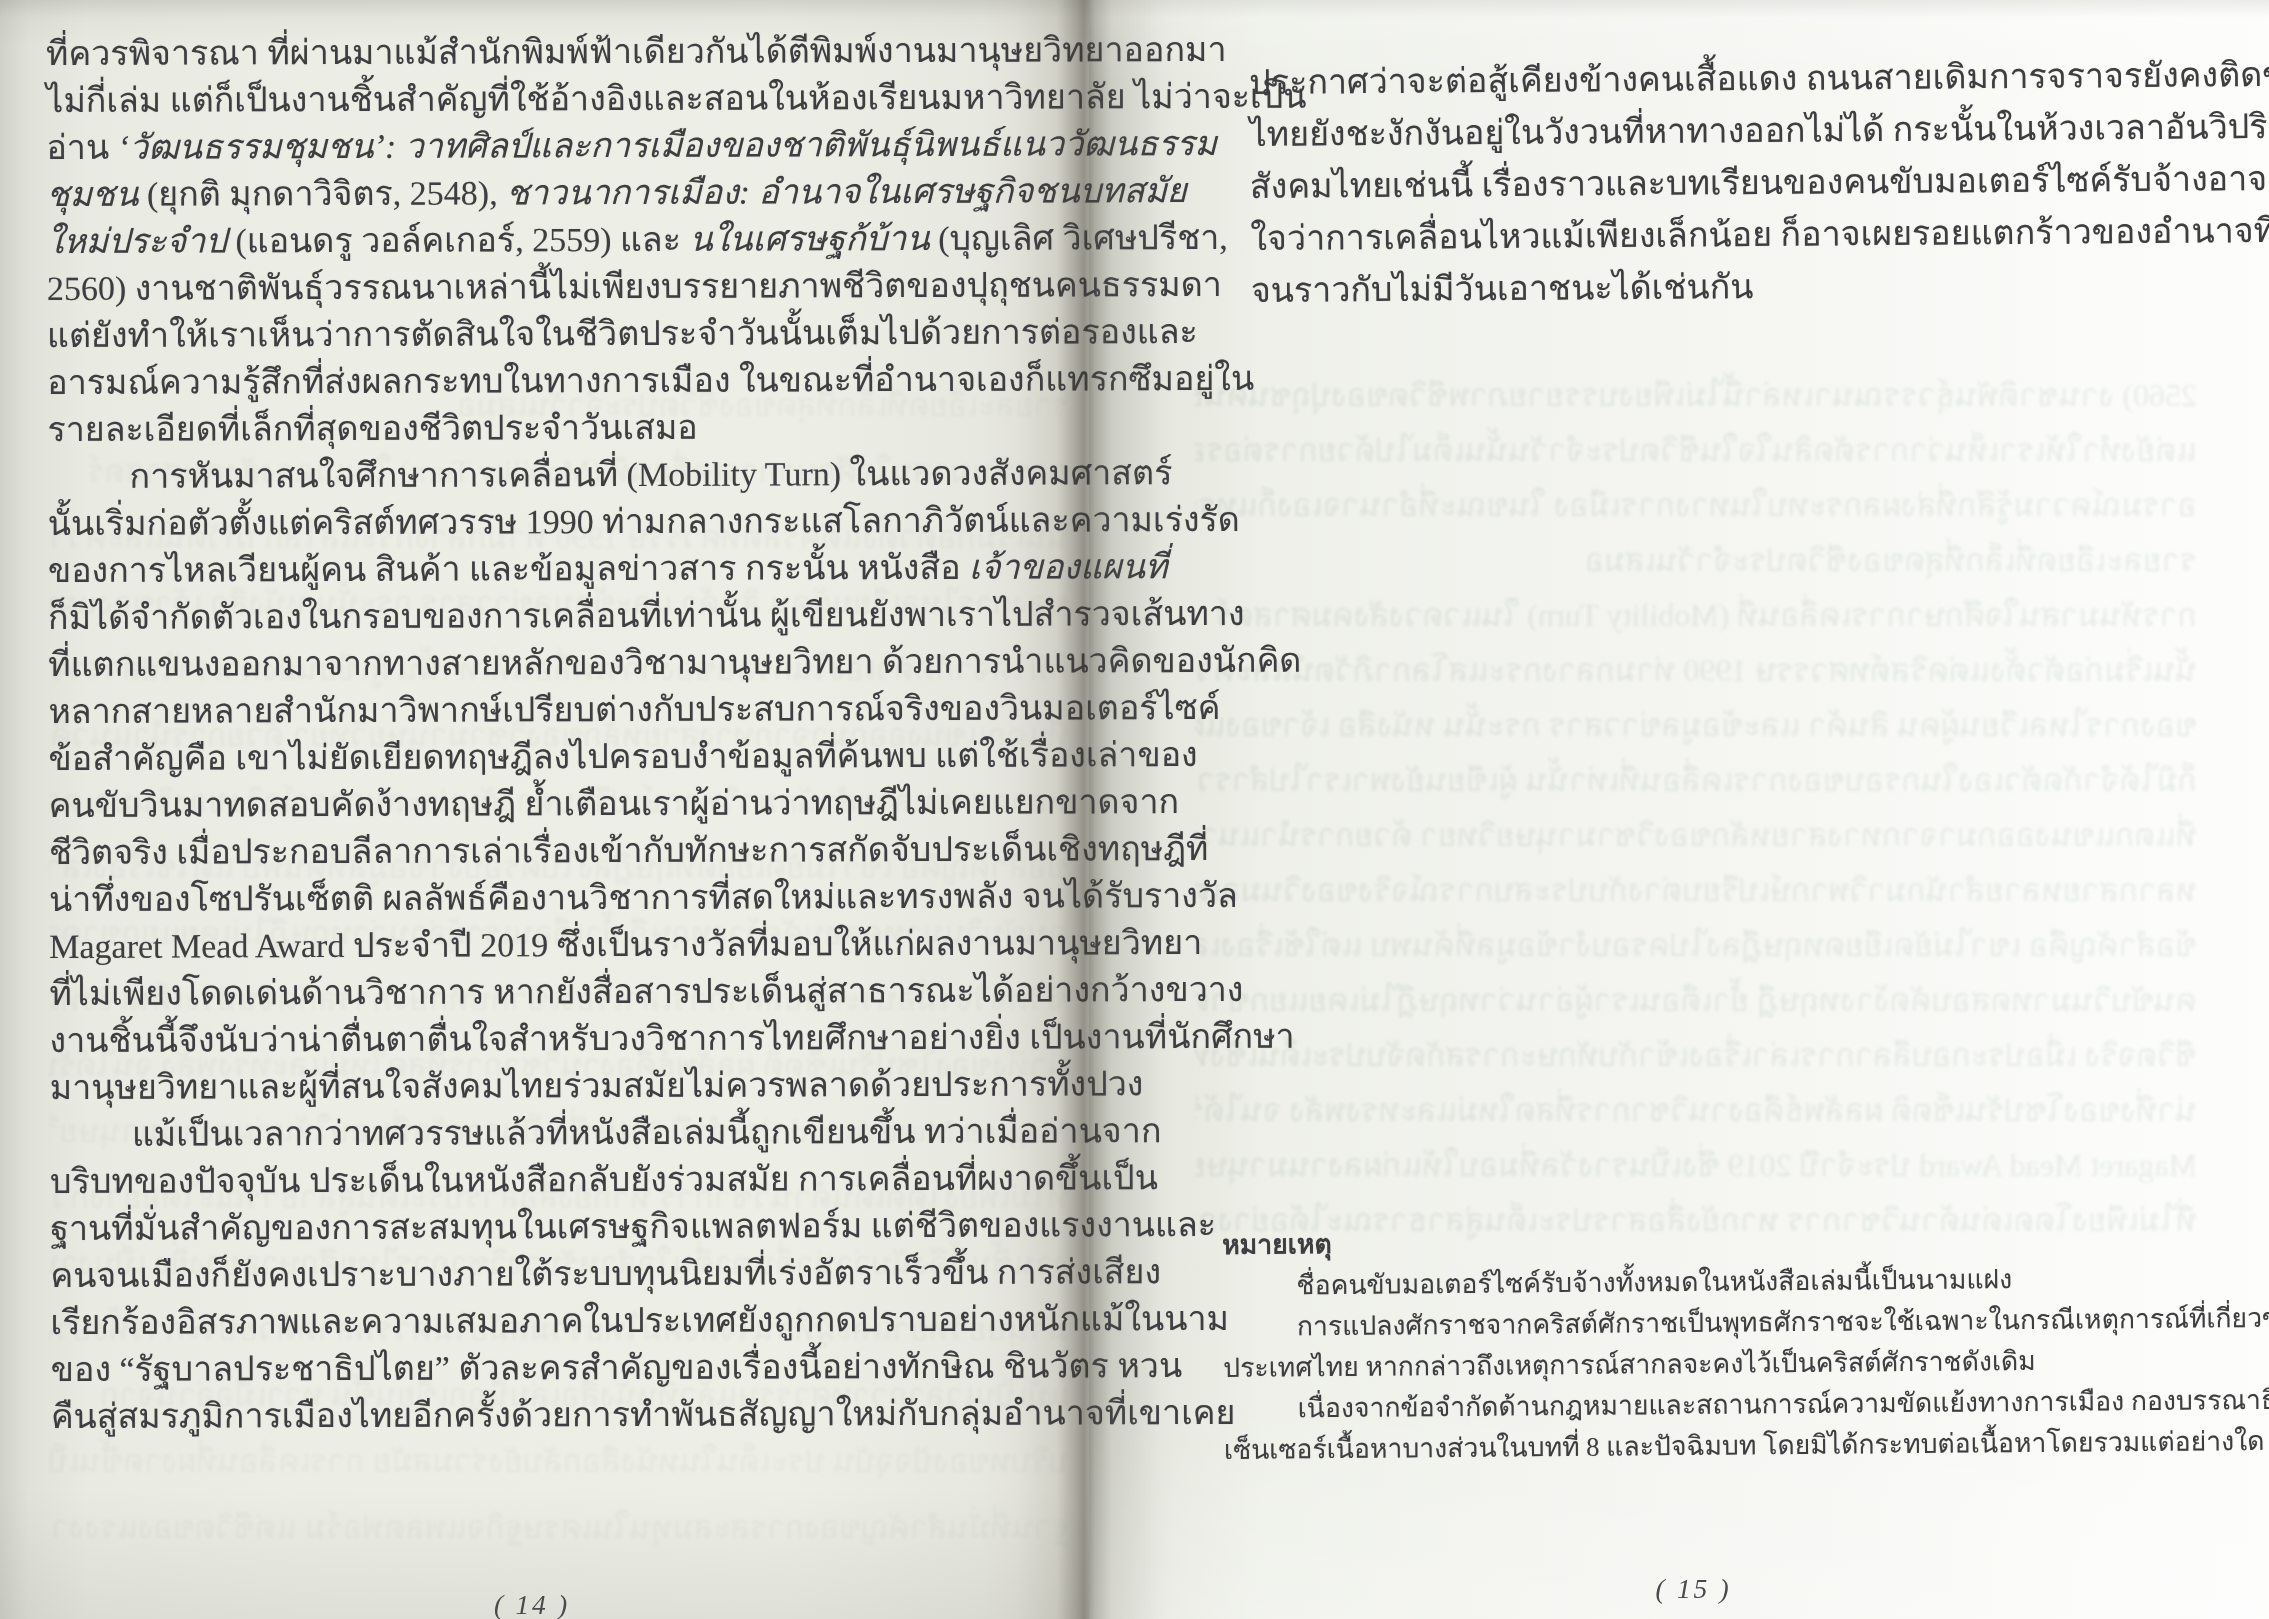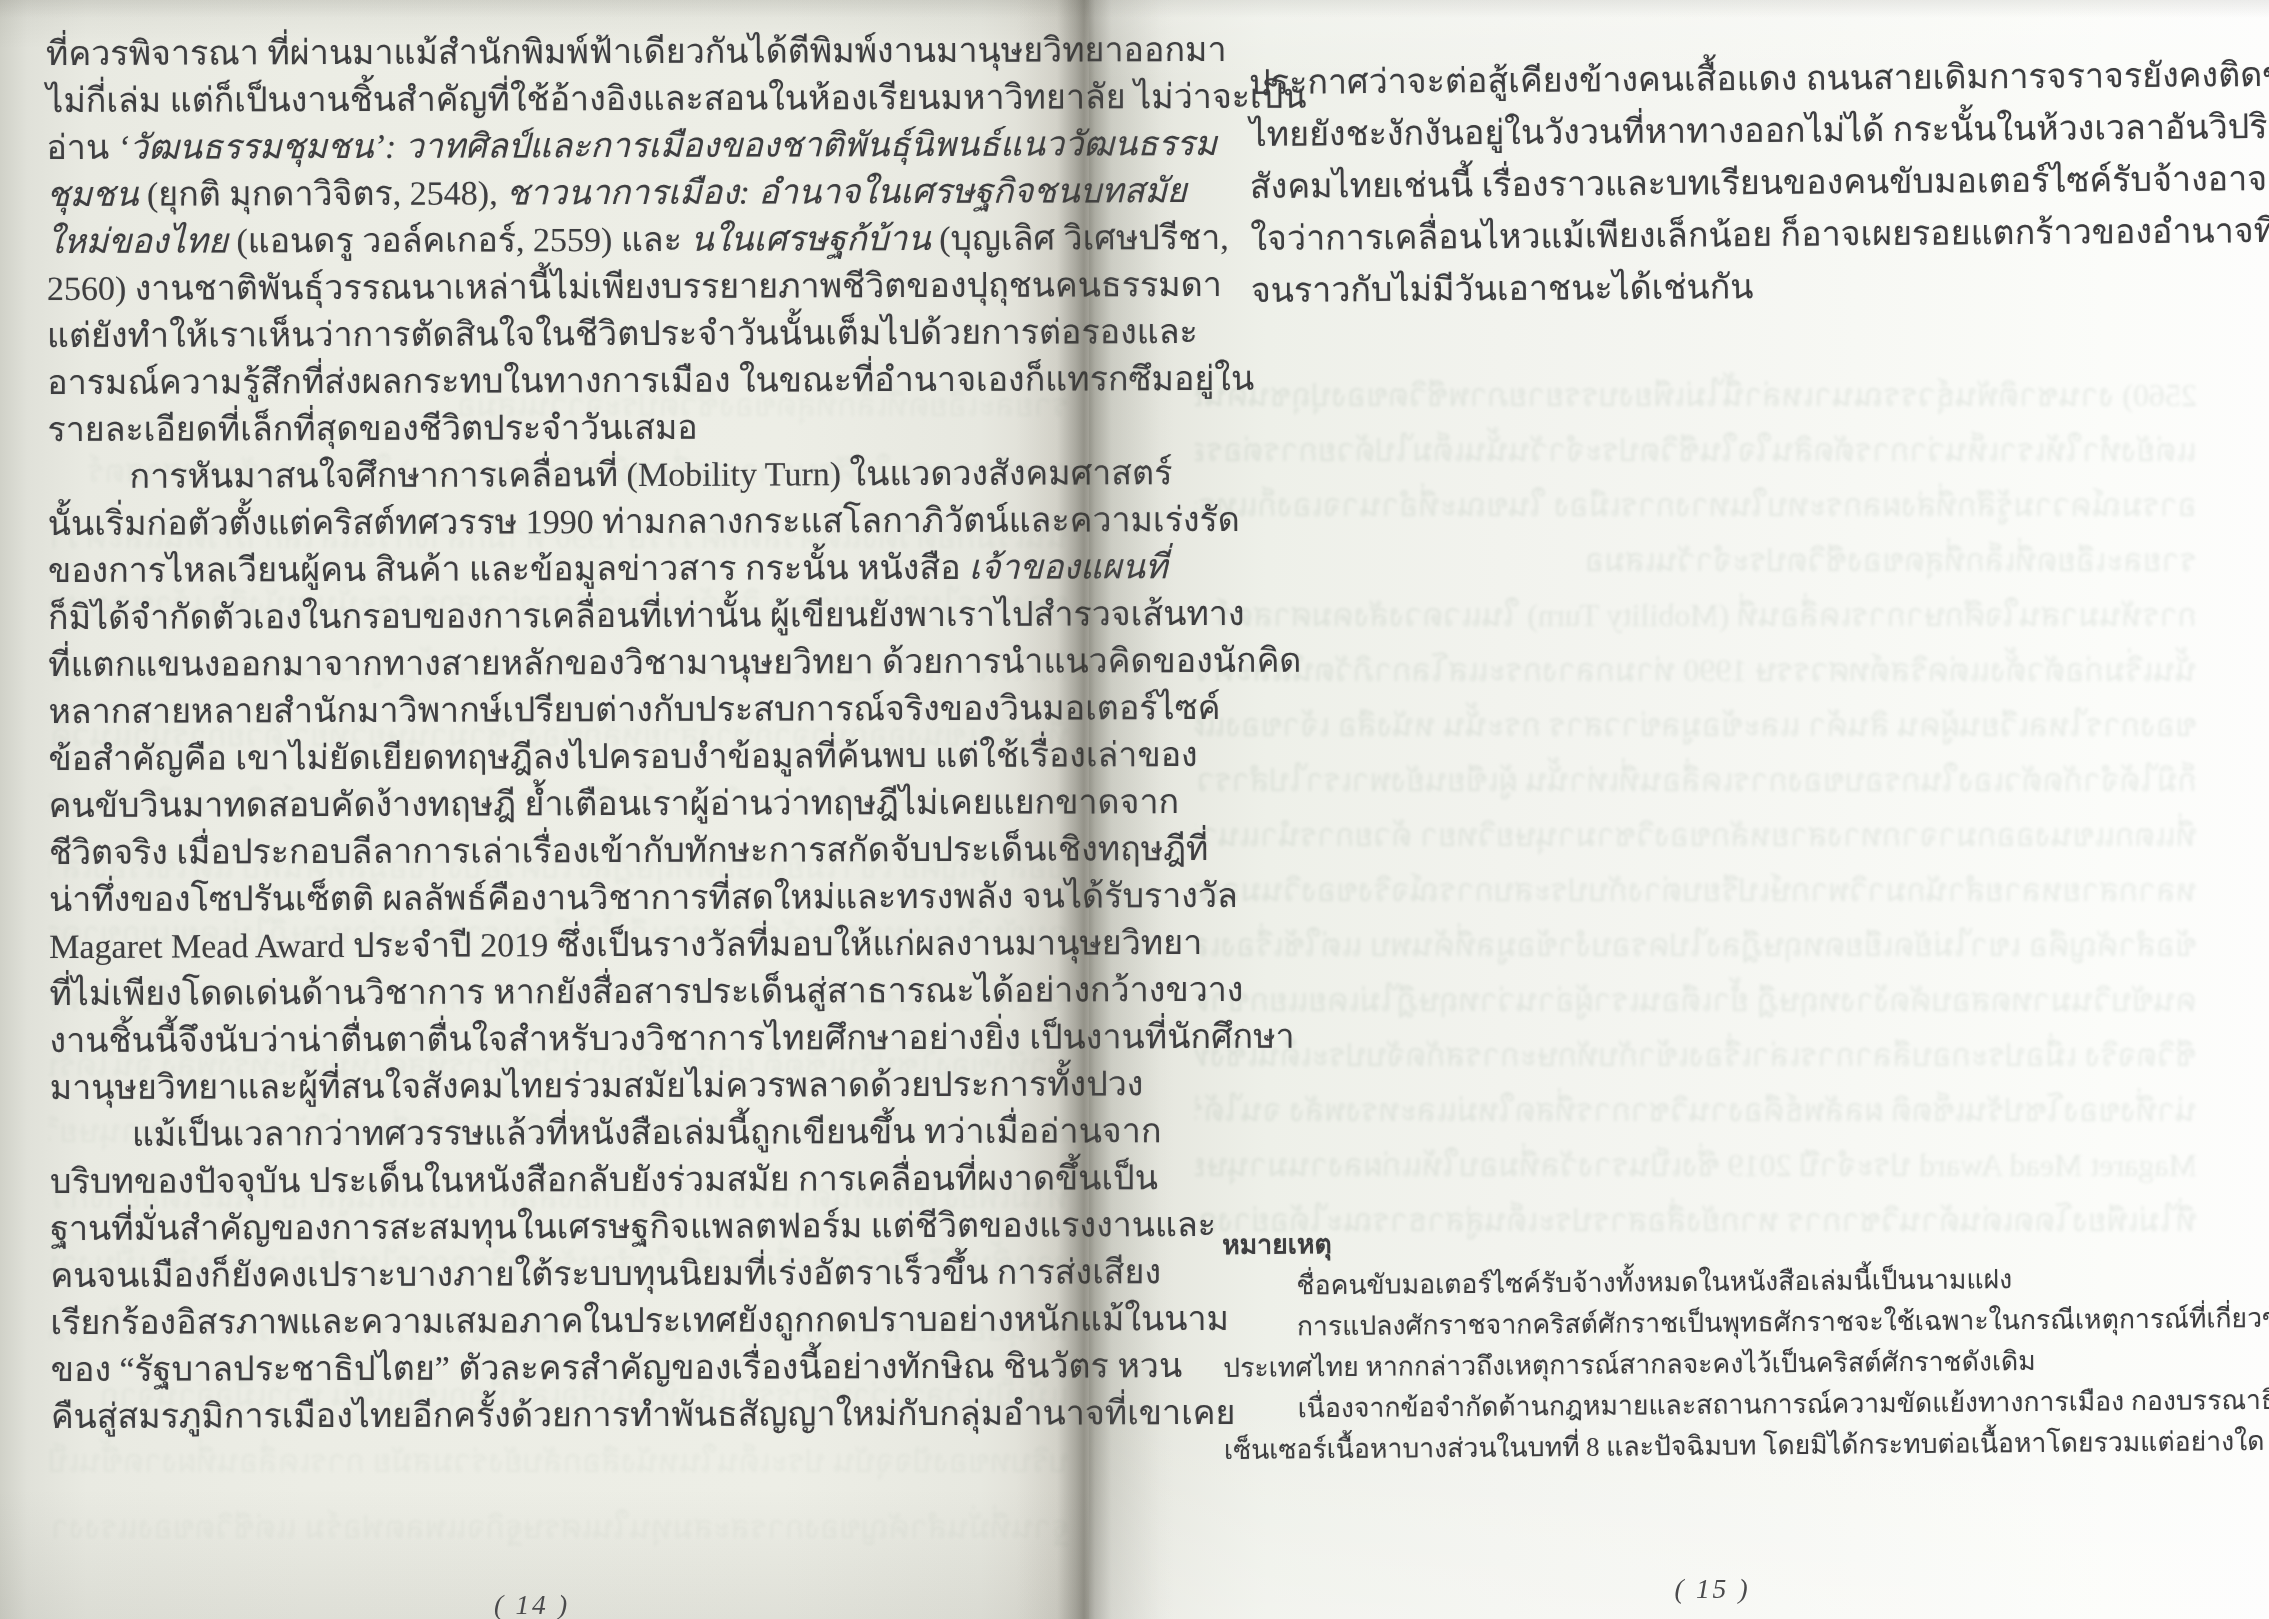--- a/index.html
+++ b/index.html
@@ -43,21 +43,21 @@
   .notes{position:absolute;left:133px;top:1225px;width:980px;font-size:26.6px;color:#3e3e40;z-index:2;
     transform:rotate(-0.5deg);transform-origin:left top;text-shadow:0 0 0.9px rgba(70,70,72,0.3);}
   .notes-heading{font-weight:bold;height:41px;line-height:41px;}
   .notes .tline{height:41px;line-height:41px;white-space:nowrap;}
   .notes .indent{padding-left:74px;}
 
   .em{font-style:italic;}
 
   .pageno{position:absolute;font-style:italic;font-size:27.5px;color:#4a4a4c;letter-spacing:2.7px;z-index:2;}
   .pageno-left{left:0;width:1064px;text-align:center;top:1589px;}
-  .pageno-right{left:167px;width:913px;text-align:center;top:1573px;}
+  .pageno-right{left:148px;width:913px;text-align:center;top:1573px;}
 
   .ghosts{position:absolute;z-index:1;pointer-events:none;}
   .gline{white-space:nowrap;overflow:hidden;transform:scaleX(-1);color:#68806f;filter:blur(1.8px);font-size:32px;}
   .ghost-right{left:106px;top:368px;width:1002px;}
   .ghost-right .gline{height:55px;line-height:55px;opacity:0.13;}
   .ghost-left{left:49px;top:372px;width:1020px;}
   .ghost-left .gline{height:66px;line-height:66px;opacity:0.06;}
 </style>
 </head>
 <body>
@@ -83,21 +83,21 @@
         <div class="gline">มานุษยวิทยาและผู้ที่สนใจสังคมไทยร่วมสมัยไม่ควรพลาดด้วยประการทั้งปวง</div>
         <div class="gline">แม้เป็นเวลากว่าทศวรรษแล้วที่หนังสือเล่มนี้ถูกเขียนขึ้น ทว่าเมื่ออ่านจาก</div>
         <div class="gline">บริบทของปัจจุบัน ประเด็นในหนังสือกลับยังร่วมสมัย การเคลื่อนที่ผงาดขึ้นเป็น</div>
         <div class="gline">ฐานที่มั่นสำคัญของการสะสมทุนในเศรษฐกิจแพลตฟอร์ม แต่ชีวิตของแรงงานและ</div>
       </div>
     <div class="text-block left-lines" id="left-lines">
         <div class="tline"><span>ที่ควรพิจารณา  ที่ผ่านมาแม้สำนักพิมพ์ฟ้าเดียวกันได้ตีพิมพ์งานมานุษยวิทยาออกมา</span></div>
         <div class="tline"><span>ไม่กี่เล่ม แต่ก็เป็นงานชิ้นสำคัญที่ใช้อ้างอิงและสอนในห้องเรียนมหาวิทยาลัย ไม่ว่าจะเป็น</span></div>
         <div class="tline"><span>อ่าน </span><span class="em">‘วัฒนธรรมชุมชน’: วาทศิลป์และการเมืองของชาติพันธุ์นิพนธ์แนววัฒนธรรม</span></div>
         <div class="tline"><span class="em">ชุมชน</span><span> (ยุกติ มุกดาวิจิตร, 2548), </span><span class="em">ชาวนาการเมือง: อำนาจในเศรษฐกิจชนบทสมัย</span></div>
-        <div class="tline"><span class="em">ใหม่ของไทย</span><span> (แอนดรู วอล์คเกอร์, 2559) และ </span><span class="em">นในเศรษฐก้บ้าน</span><span> (บุญเลิศ วิเศษปรีชา,</span></div>
+        <div class="tline"><span class="em">ใหม่ประจำป</span><span> (แอนดรู วอล์คเกอร์, 2559) และ </span><span class="em">นในเศรษฐก้บ้าน</span><span> (บุญเลิศ วิเศษปรีชา,</span></div>
         <div class="tline"><span>2560)  งานชาติพันธุ์วรรณนาเหล่านี้ไม่เพียงบรรยายภาพชีวิตของปุถุชนคนธรรมดา</span></div>
         <div class="tline"><span>แต่ยังทำให้เราเห็นว่าการตัดสินใจในชีวิตประจำวันนั้นเต็มไปด้วยการต่อรองและ</span></div>
         <div class="tline"><span>อารมณ์ความรู้สึกที่ส่งผลกระทบในทางการเมือง ในขณะที่อำนาจเองก็แทรกซึมอยู่ใน</span></div>
         <div class="tline"><span>รายละเอียดที่เล็กที่สุดของชีวิตประจำวันเสมอ</span></div>
         <div class="tline indent"><span>การหันมาสนใจศึกษาการเคลื่อนที่ (Mobility Turn) ในแวดวงสังคมศาสตร์</span></div>
         <div class="tline"><span>นั้นเริ่มก่อตัวตั้งแต่คริสต์ทศวรรษ 1990 ท่ามกลางกระแสโลกาภิวัตน์และความเร่งรัด</span></div>
         <div class="tline"><span>ของการไหลเวียนผู้คน สินค้า และข้อมูลข่าวสาร  กระนั้น หนังสือ </span><span class="em">เจ้าของแผนที่</span></div>
         <div class="tline"><span>ก็มิได้จำกัดตัวเองในกรอบของการเคลื่อนที่เท่านั้น ผู้เขียนยังพาเราไปสำรวจเส้นทาง</span></div>
         <div class="tline"><span>ที่แตกแขนงออกมาจากทางสายหลักของวิชามานุษยวิทยา ด้วยการนำแนวคิดของนักคิด</span></div>
         <div class="tline"><span>หลากสายหลายสำนักมาวิพากษ์เปรียบต่างกับประสบการณ์จริงของวินมอเตอร์ไซค์</span></div>

